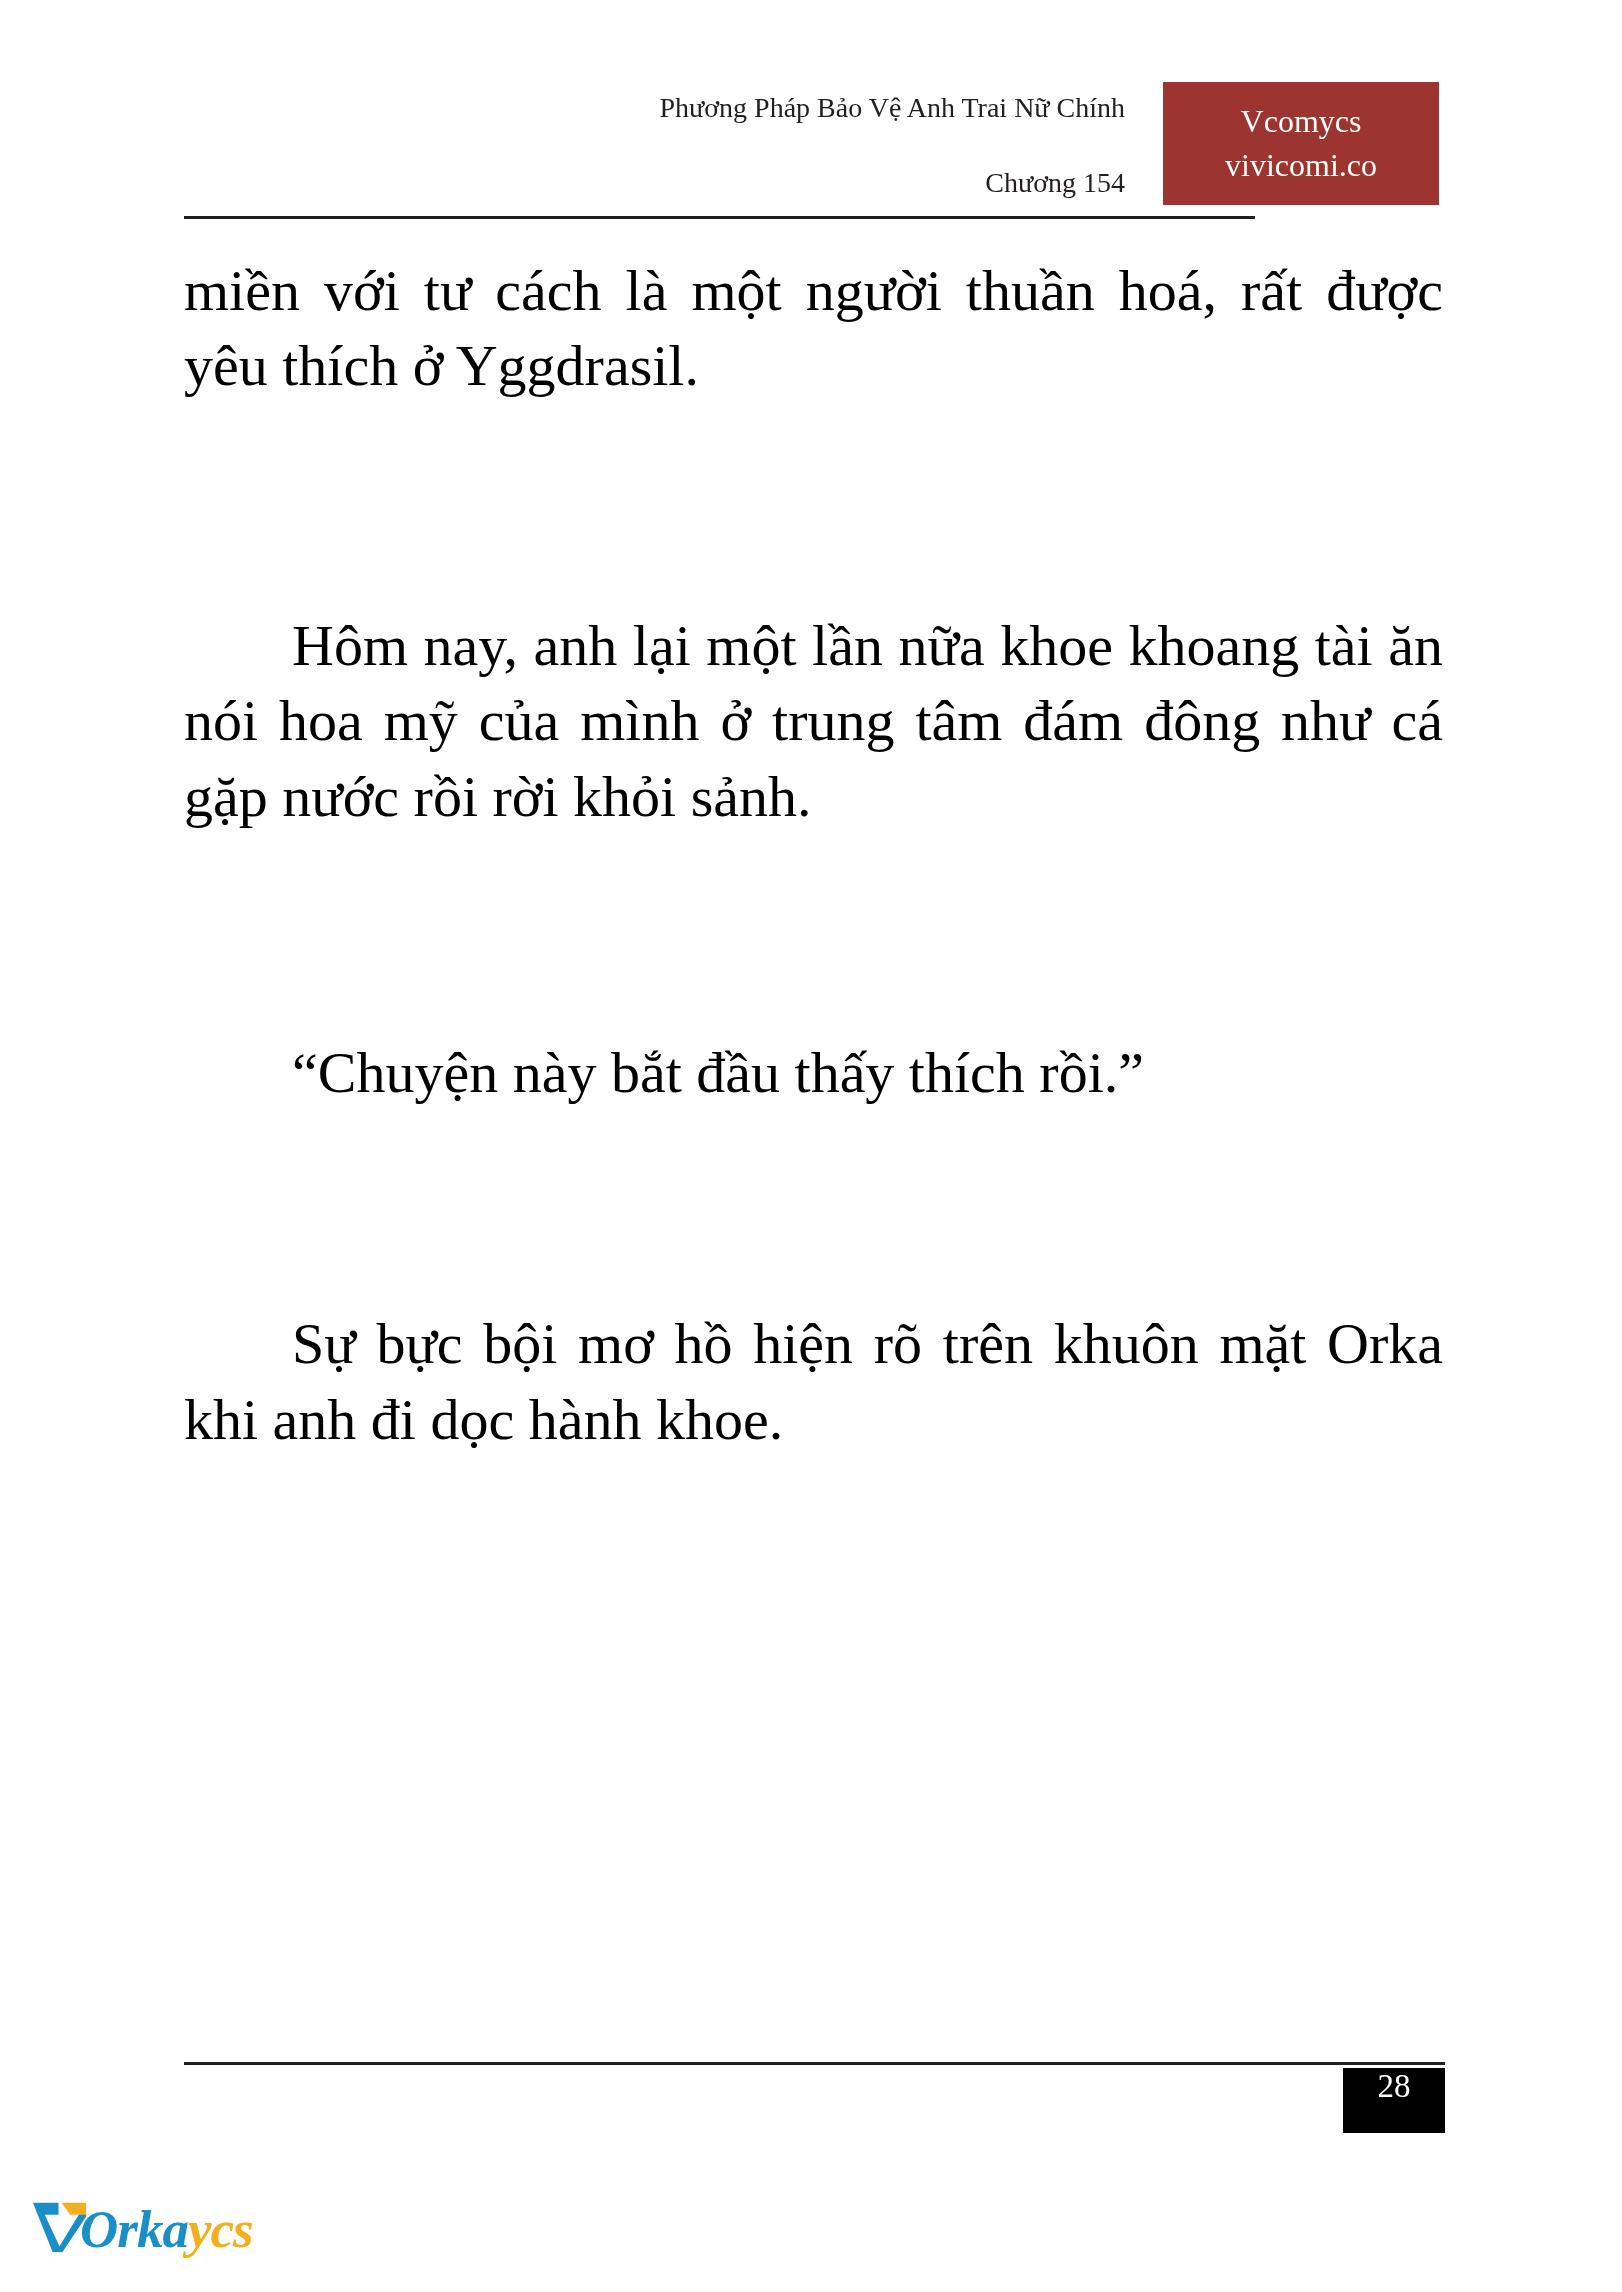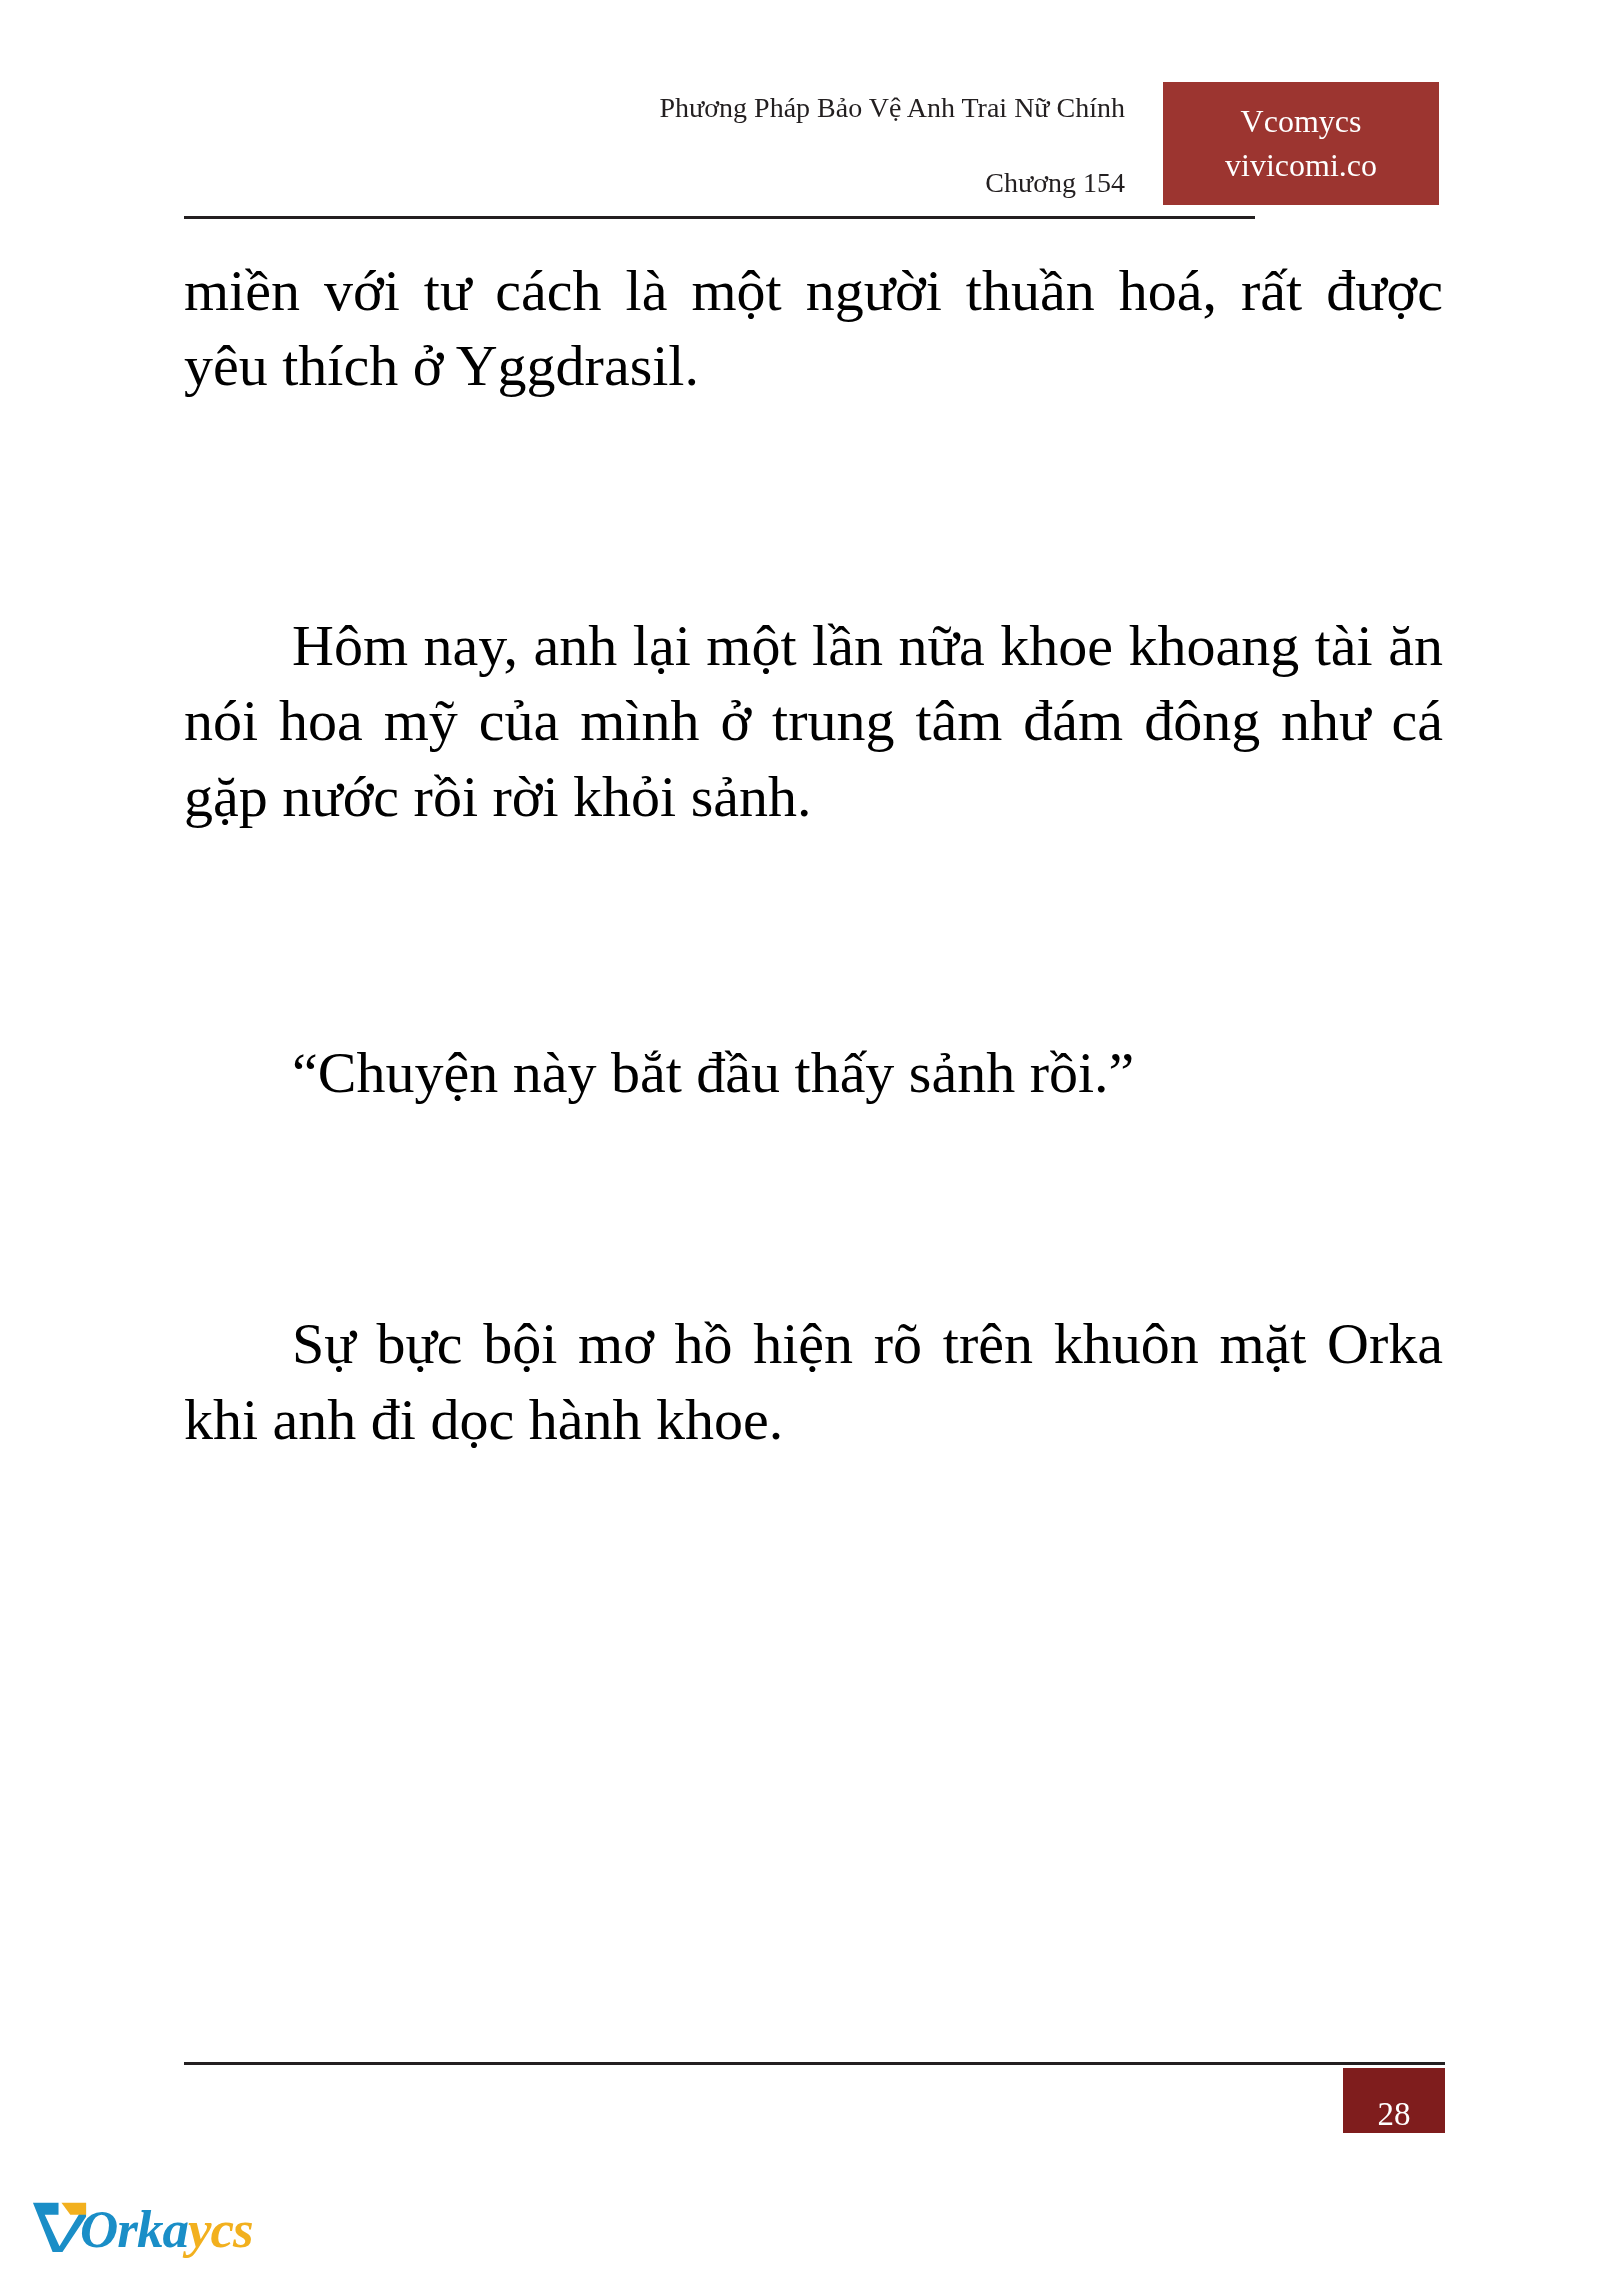--- a/index.html
+++ b/index.html
@@ -119,25 +119,25 @@
   }
   .footer-sep {
     color: #231f20;
   }
   .page-box {
     position: absolute;
     right: 0;
     top: 0;
     width: 102px;
     height: 65px;
-    background: #7f1d1d;
+    background: #000000;
     color: #ffffff;
     font-size: 33px;
     display: flex;
-    align-items: flex-end;
+    align-items: flex-start;
     justify-content: center;
     font-family: "Liberation Serif", serif;
   }
 
   
   .watermark {
     position: absolute;
     left: 29px;
     bottom: 17.6px;
     width: 225px;
@@ -176,21 +176,21 @@
     <span>vivicomi.co</span>
   </div>
 </div>
 <div class="header-rule"></div>
 
 <div class="content">
   <p class="para">miền với tư cách là một người thuần hoá, rất được yêu thích ở Yggdrasil.</p>
   <div class="spacer-big"></div>
   <p class="para indent">Hôm nay, anh lại một lần nữa khoe khoang tài ăn nói hoa mỹ của mình ở trung tâm đám đông như cá gặp nước rồi rời khỏi sảnh.</p>
   <div class="spacer-mid"></div>
-  <p class="para indent">“Chuyện này bắt đầu thấy sảnh rồi.”</p>
+  <p class="para indent">“Chuyện này bắt đầu thấy thích rồi.”</p>
   <div class="spacer-small"></div>
   <p class="para indent">Sự bực bội mơ hồ hiện rõ trên khuôn mặt Orka khi anh đi dọc hành khoe.</p>
 </div>
 
 <div class="footer-rule"></div>
 <div class="footer">
   <div class="page-box">
     <span>28</span>
   </div>
 </div>

